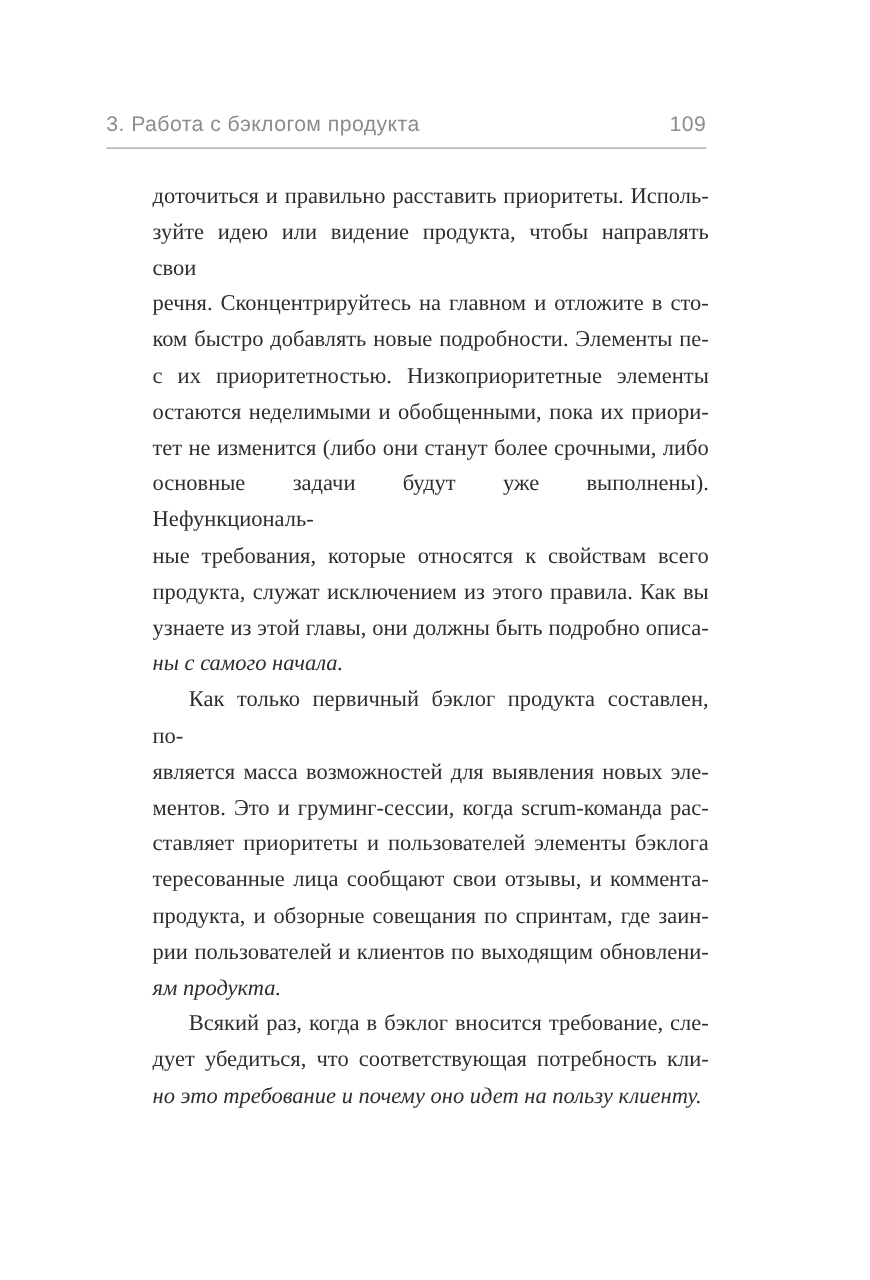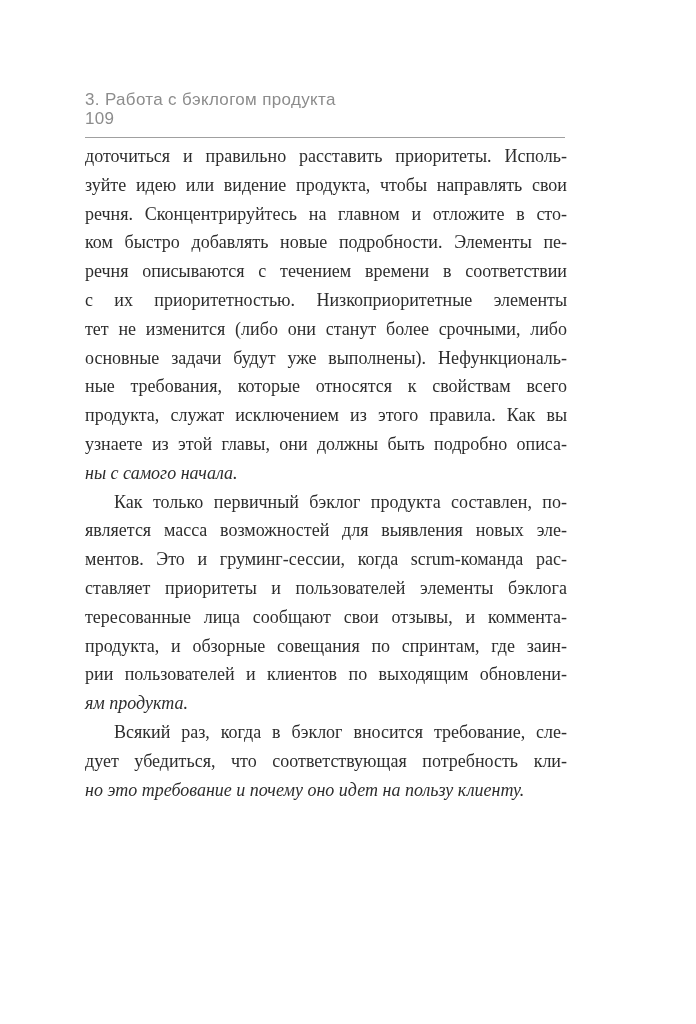--- a/index.html
+++ b/index.html
@@ -20,58 +20,58 @@
     justify-content: space-between;
     align-items: baseline;
     padding-bottom: 9px;
     border-bottom: 1px solid var(--rule, #a0a0a0);
     font-family: "Liberation Sans", "DejaVu Sans", sans-serif;
     font-size: 17px;
     line-height: 19px;
     font-weight: 400;
     letter-spacing: 0.02em;
     color: var(--header-text, #8c8c8c);
-    flex-direction: column;
   }
   .body-text {
     position: absolute;
     left: 85px;
     top: 142px;
     width: 482px;
     font-family: "Liberation Serif", "DejaVu Serif", serif;
     font-size: 18px;
     line-height: 28.8px;
     color: var(--body-text, #2d2d2d);
   }
   .paragraph { margin: 0; }
   .line {
     text-align: justify;
     text-align-last: justify;
+    margin-left: 37px;
   }
   .paragraph .line:last-child { text-align-last: left; font-style: italic; }
   .paragraph.indent .line:first-child { text-indent: 29px; }
 </style>
 </head>
 <body>
 
 <div class="page">
 
   <header class="running-head">
     <span class="chapter">3. Работа с бэклогом продукта</span>
     <span class="pagenum">109</span>
   </header>
 
   <main class="body-text">
     <div class="paragraph">
         <div class="line">доточиться и правильно расставить приоритеты. Исполь-</div>
         <div class="line">зуйте идею или видение продукта, чтобы направлять свои</div>
         <div class="line">речня. Сконцентрируйтесь на главном и отложите в сто-</div>
         <div class="line">ком быстро добавлять новые подробности. Элементы пе-</div>
-        <div class="line">речня описываются с течением времени в соответствии</div>
         <div class="line">с их приоритетностью. Низкоприоритетные элементы</div>
+        <div class="line">остаются неделимыми и обобщенными, пока их приори-</div>
         <div class="line">тет не изменится (либо они станут более срочными, либо</div>
         <div class="line">основные задачи будут уже выполнены). Нефункциональ-</div>
         <div class="line">ные требования, которые относятся к свойствам всего</div>
         <div class="line">продукта, служат исключением из этого правила. Как вы</div>
         <div class="line">узнаете из этой главы, они должны быть подробно описа-</div>
         <div class="line">ны с самого начала.</div>
       </div>
     <div class="paragraph indent">
         <div class="line">Как только первичный бэклог продукта составлен, по-</div>
         <div class="line">является масса возможностей для выявления новых эле-</div>

